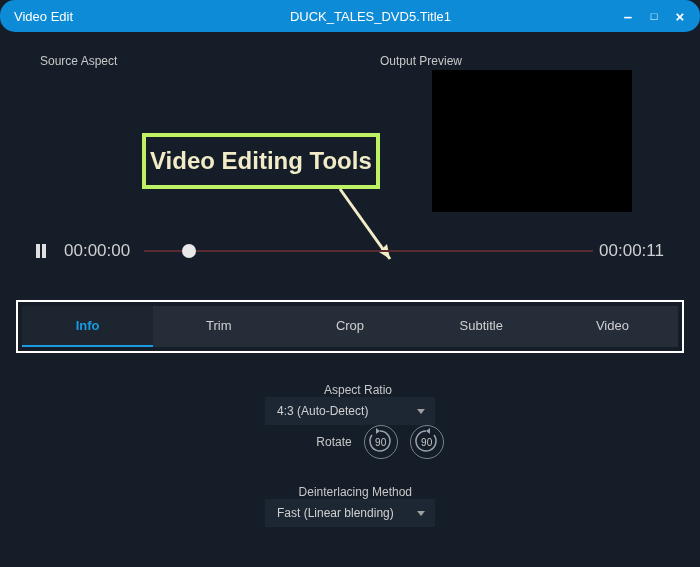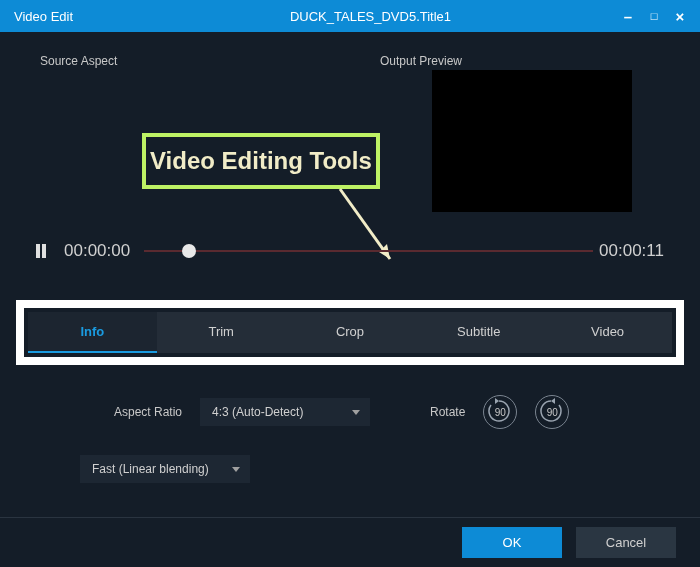--- a/index.html
+++ b/index.html
@@ -1,46 +1,46 @@
 <!DOCTYPE html>
 <html><head>
 <meta charset="utf-8">
 <style>
   * { box-sizing: border-box; margin: 0; padding: 0; font-family: Arial, sans-serif; }
   body { background: #fff; width: 700px; height: 567px; overflow: hidden; }
   .window { width: 700px; height: 567px; background: #141d28; position: relative; }
-  .titlebar { height: 32px; background: #0d8bd6; display: flex; align-items: center; color: #fff; font-size: 13px; }
+  .titlebar { height: 32px; background: #0d8bd6; display: flex; align-items: center; color: #fff; font-size: 13px; border-radius: 15px; }
   .titlebar-title { padding-left: 14px; flex: 0 0 auto; }
   .titlebar-file { flex: 1; text-align: center; font-size: 13px; padding-left: 48px; }
   .titlebar-controls { display: flex; gap: 10px; padding-right: 12px; }
   .titlebar-controls .ctrl { width: 16px; height: 16px; display: flex; align-items: center; justify-content: center; cursor: pointer; font-size: 15px; font-weight: bold; }
   .preview-labels { display: flex; padding: 22px 40px 8px 40px; color: #c8c8c8; font-size: 12px; }
   .preview-labels .src { flex: 1; }
   .preview-labels .out { flex: 0 0 280px; }
   .preview-area { position: relative; height: 160px; }
   .out-preview-box { position: absolute; right: 68px; top: -6px; width: 200px; height: 142px; background: #000; }
   .callout { position: absolute; left: 142px; top: 57px; border: 4px solid #bef264; padding: 10px 4px; color: #f1ecc7; font-weight: bold; font-size: 24px; font-family: Georgia, serif; }
   .arrow { position: absolute; left: 335px; top: 108px; }
   .playback { display: flex; align-items: center; padding: 0 36px; height: 30px; color: #d0d0d0; font-size: 17px; }
   .play-icon { width: 18px; display: flex; gap: 2px; margin-right: 10px; cursor: pointer; }
   .play-icon span { width: 4px; height: 14px; background: #e0e0e0; }
   .time-start { margin-right: 14px; }
   .track { flex: 1; height: 2px; background: #5a2a30; position: relative; }
   .track .thumb { position: absolute; left: 38px; top: -6px; width: 14px; height: 14px; border-radius: 50%; background: #e8e8e8; }
   .time-end { margin-left: 6px; }
-  .tabs-wrap { margin: 34px 16px 20px 16px; border: 8px solid #ffffff; padding: 4px; }
+  .tabs-wrap { margin: 34px 16px 20px 16px; border: 2px solid #ffffff; padding: 4px; }
   .tabs { display: flex; background: #242d38; }
   .tab { flex: 1; text-align: center; padding: 12px 0; font-size: 13px; color: #d0d0d0; cursor: pointer; }
   .tab.active { color: #1a9be0; font-weight: bold; background: #1c2530; border-bottom: 2px solid #1a9be0; }
   .settings { padding: 10px 80px 0 80px; color: #c8c8c8; font-size: 12px; }
-  .row { display: flex; align-items: center; margin-bottom: 26px; }
+  .row { display: flex; align-items: center; margin-bottom: 26px; flex-direction: column; }
   .row .label { width: 120px; text-align: right; padding-right: 18px; }
   .select { background: #1d2733; color: #d0d0d0; padding: 7px 24px 7px 12px; font-size: 12px; position: relative; min-width: 170px; cursor: pointer; }
   .select::after { content: ''; position: absolute; right: 10px; top: 12px; border-left: 4px solid transparent; border-right: 4px solid transparent; border-top: 5px solid #a0a0a0; }
-  .rotate-wrap { display: flex; align-items: center; margin-left: 60px; gap: 18px; }
+  .rotate-wrap { display: flex; align-items: center; margin-left: 60px; gap: 12px; }
   .rotate-btn { width: 34px; height: 34px; border: 1.5px solid #7a8490; border-radius: 50%; display: flex; align-items: center; justify-content: center; color: #c8c8c8; font-size: 10px; cursor: pointer; position: relative; }
   .footer { position: absolute; bottom: 0; left: 0; right: 0; height: 50px; display: flex; justify-content: flex-end; align-items: center; padding-right: 24px; gap: 14px; border-top: 1px solid #2a3440; }
   .btn { width: 100px; padding: 8px 0; text-align: center; font-size: 13px; cursor: pointer; }
   .btn.ok { background: #0d8bd6; color: #fff; }
   .btn.cancel { background: #2a3642; color: #d0d0d0; }
 </style>
 </head>
 <body>
 
 <div class="window">
@@ -109,22 +109,19 @@
         <div class="rotate-btn">
           <svg width="30" height="30" style="position:absolute;left:0;top:0;">
             <path d="M 23 9 A 10 10 0 1 1 15 5" fill="none" stroke="#9aa4b0" stroke-width="1.5"></path>
             <polygon points="15,5 19,2 19,8" fill="#9aa4b0"></polygon>
           </svg>
           <span style="position:relative;">90</span>
         </div>
       </div>
     </div>
     <div class="row">
+      <div class="label" style="width:160px;">Deinterlacing Method</div>
       <div class="select">Fast (Linear blending)</div>
     </div>
   </div>
 
-  <div class="footer">
-    <div class="btn ok">OK</div>
-    <div class="btn cancel">Cancel</div>
-  </div>
 
 </div>
 
 </body></html>

